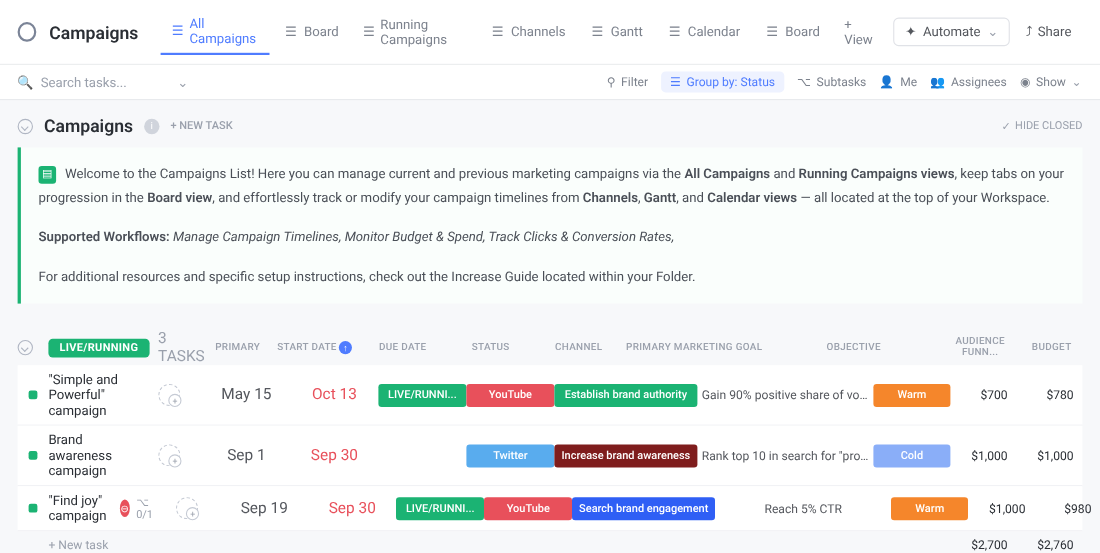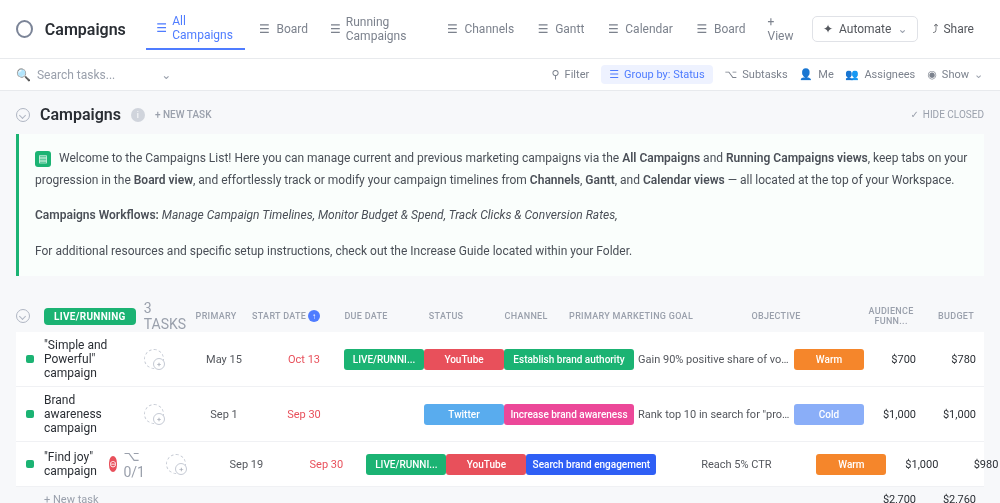--- a/index.html
+++ b/index.html
@@ -32,24 +32,24 @@
 .gh-toggle::after{content:"";position:absolute;left:3px;top:4px;width:4px;height:4px;border-right:1.5px solid #b0b6c3;border-bottom:1.5px solid #b0b6c3;transform:rotate(45deg)}
 .gh-pill{padding:3px 10px;border-radius:4px;color:#fff;font-size:10px;font-weight:700;letter-spacing:.3px}
 .gh-count{color:#9aa0ac;font-size:14px}
 .cols{display:grid;grid-template-columns:28px 1fr 60px 80px 80px 80px 80px 130px 160px 70px 60px 60px;gap:0;align-items:center}
 .col-head{color:#9aa0ac;font-size:9px;font-weight:500;letter-spacing:.3px;text-align:center;padding:2px}
 .sort-ic{display:inline-flex;width:12px;height:12px;background:#4f7cff;border-radius:50%;color:#fff;font-size:8px;align-items:center;justify-content:center;margin-left:2px}
 .row{display:grid;grid-template-columns:28px 1fr 60px 80px 80px 80px 80px 130px 160px 70px 60px 60px;align-items:center;background:#fff;border-bottom:1px solid #f0f1f4;padding:6px 0;font-size:12px}
 .row-dot{width:8px;height:8px;border-radius:2px;margin:0 auto}
 .row-title{display:flex;align-items:center;gap:6px;color:#2a2e34}
 .row-extra{width:16px;height:16px;border-radius:50%;background:#e8505b;color:#fff;font-size:9px;display:flex;align-items:center;justify-content:center}
-.row-sub{color:#9aa0ac;font-size:14px;display:flex;align-items:center;gap:2px}
+.row-sub{color:#9aa0ac;font-size:10px;display:flex;align-items:center;gap:2px}
 .assignee{width:20px;height:20px;border:1px dashed #c5cad4;border-radius:50%;margin:0 auto;position:relative}
 .assignee::after{content:"+";position:absolute;right:-2px;bottom:-2px;width:10px;height:10px;background:#fff;border:1px solid #c5cad4;border-radius:50%;font-size:8px;color:#9aa0ac;display:flex;align-items:center;justify-content:center}
-.date{text-align:center;color:#54575d;font-size:11px}
+.date{text-align:center;color:#54575d;font-size:14px}
 .date.red{color:#e8505b}
 .pill{padding:5px 6px;text-align:center;color:#fff;font-size:10px;font-weight:500;border-radius:3px;white-space:nowrap;overflow:hidden;text-overflow:ellipsis}
 .obj{font-size:11px;color:#54575d;text-align:center;white-space:nowrap;overflow:hidden;text-overflow:ellipsis;padding:0 4px}
 .money{text-align:right;font-size:11px;color:#2a2e34;padding-right:8px}
 .totals{display:grid;grid-template-columns:28px 1fr 60px 80px 80px 80px 80px 130px 160px 70px 60px 60px;padding:6px 0;font-size:11px;color:#7c828d}
 .new-task{color:#9aa0ac;font-size:11px;padding:6px 0 0 28px;cursor:pointer}
 .chev{display:inline-block;width:10px;color:#9aa0ac}
 </style>
 </head>
 <body>
@@ -144,21 +144,21 @@
     <div class="sh-info">i</div>
     <div class="sh-new">+ NEW TASK</div>
     <div class="hide-closed">
         <span>✓</span>
         <span>HIDE CLOSED</span>
       </div>
   </div>
 
   <div class="info-box">
     <p><span class="green-sq">▤</span><span>Welcome to the Campaigns List! Here you can manage current and previous marketing campaigns via the </span><b>All Campaigns</b><span> and </span><b>Running Campaigns views</b><span>, keep tabs on your progression in the </span><b>Board view</b><span>, and effortlessly track or modify your campaign timelines from </span><b>Channels</b><span>, </span><b>Gantt</b><span>, and </span><b>Calendar views</b><span> — all located at the top of your Workspace.</span></p>
-    <p style="margin-top:14px"><b>Campaigns Workflows: </b><em>Manage Campaign Timelines, Monitor Budget &amp; Spend, Track Clicks &amp; Conversion Rates,</em></p>
+    <p style="margin-top:14px"><b>Supported Workflows: </b><em>Manage Campaign Timelines, Monitor Budget &amp; Spend, Track Clicks &amp; Conversion Rates,</em></p>
     <p style="margin-top:14px">For additional resources and specific setup instructions, check out the Increase Guide located within your Folder.</p>
   </div>
 
   <div id="groups-host">
       <div class="group">
         <div class="cols">
     <div>
             <div class="gh-toggle"></div>
           </div>
     <div style="display:flex;align-items:center;gap:8px">
@@ -210,21 +210,21 @@
       <div>
             <div class="assignee"></div>
           </div>
       <div class="date">Sep 1</div>
       <div class="date red">Sep 30</div>
       <div></div>
       <div>
             <div class="pill" style="background:#59acee;color:#fff">Twitter</div>
           </div>
       <div>
-            <div class="pill" style="background:#ec4899">Increase brand awareness</div>
+            <div class="pill" style="background:#7f1d1d">Increase brand awareness</div>
           </div>
       <div class="obj">Rank top 10 in search for "productivi...</div>
       <div>
             <div class="pill" style="background:#8aaef8">Cold</div>
           </div>
       <div class="money">$1,000</div>
       <div class="money">$1,000</div>
         </div>
         <div class="row">
       <div>

